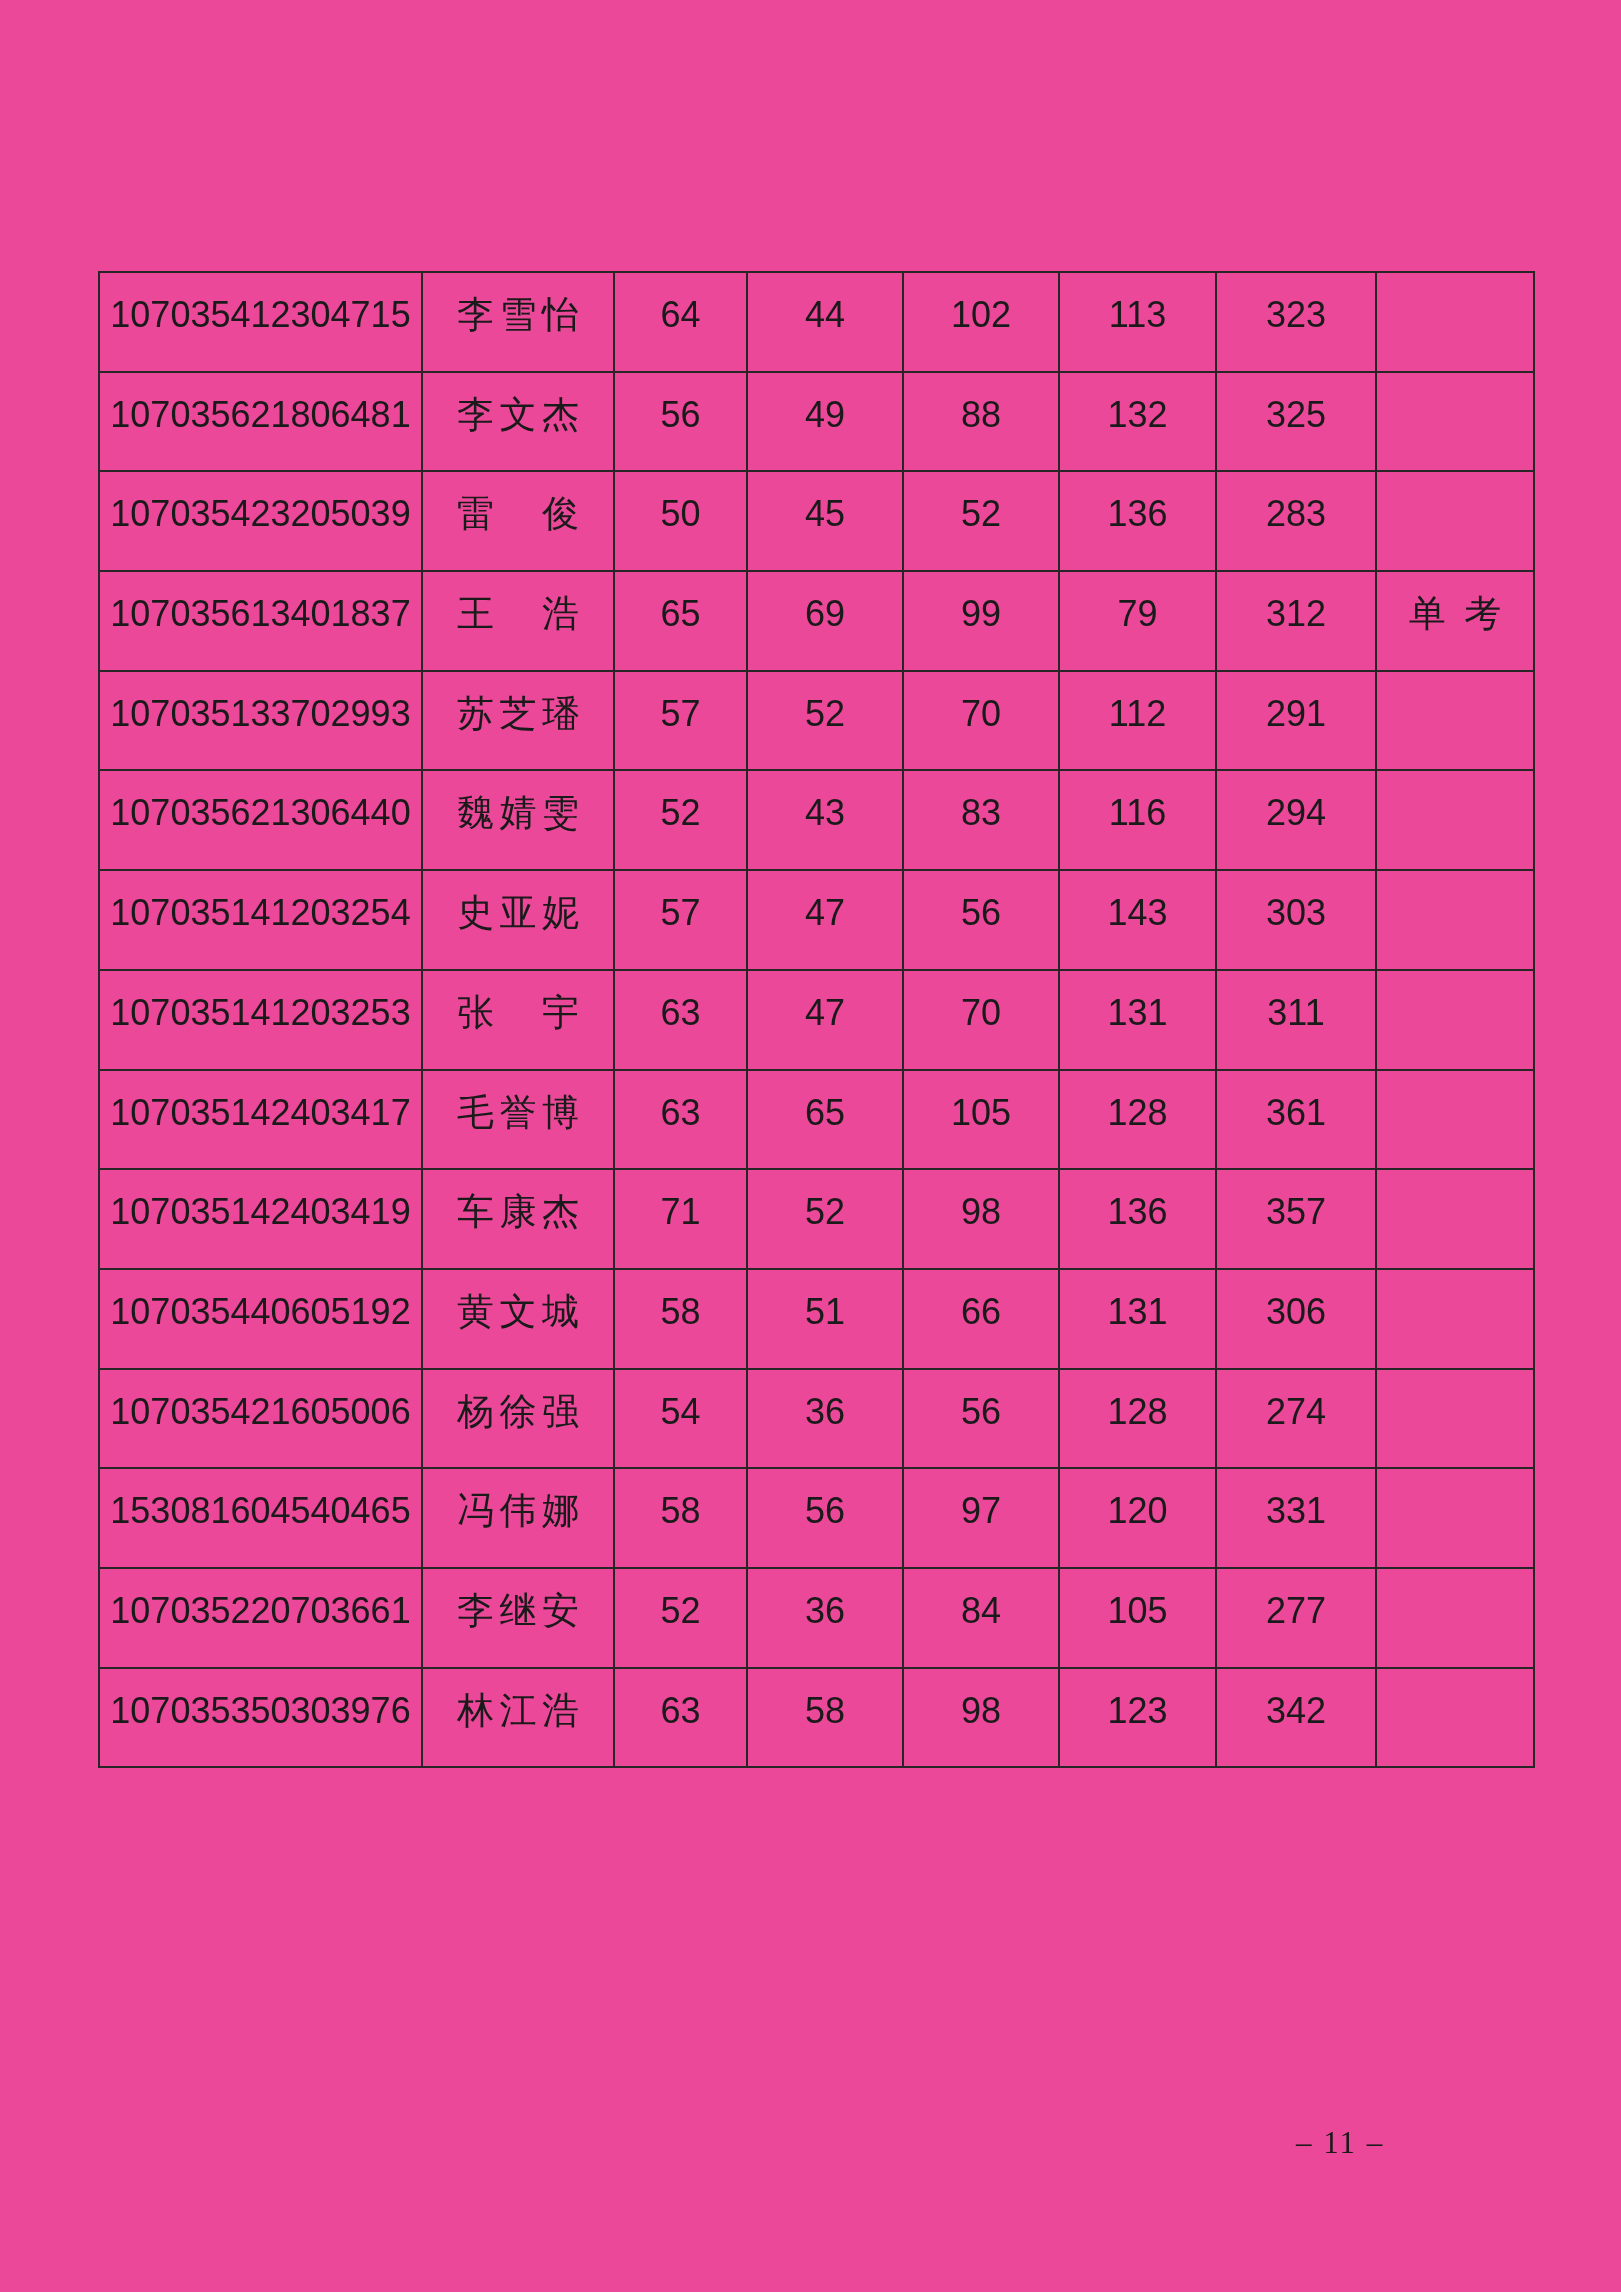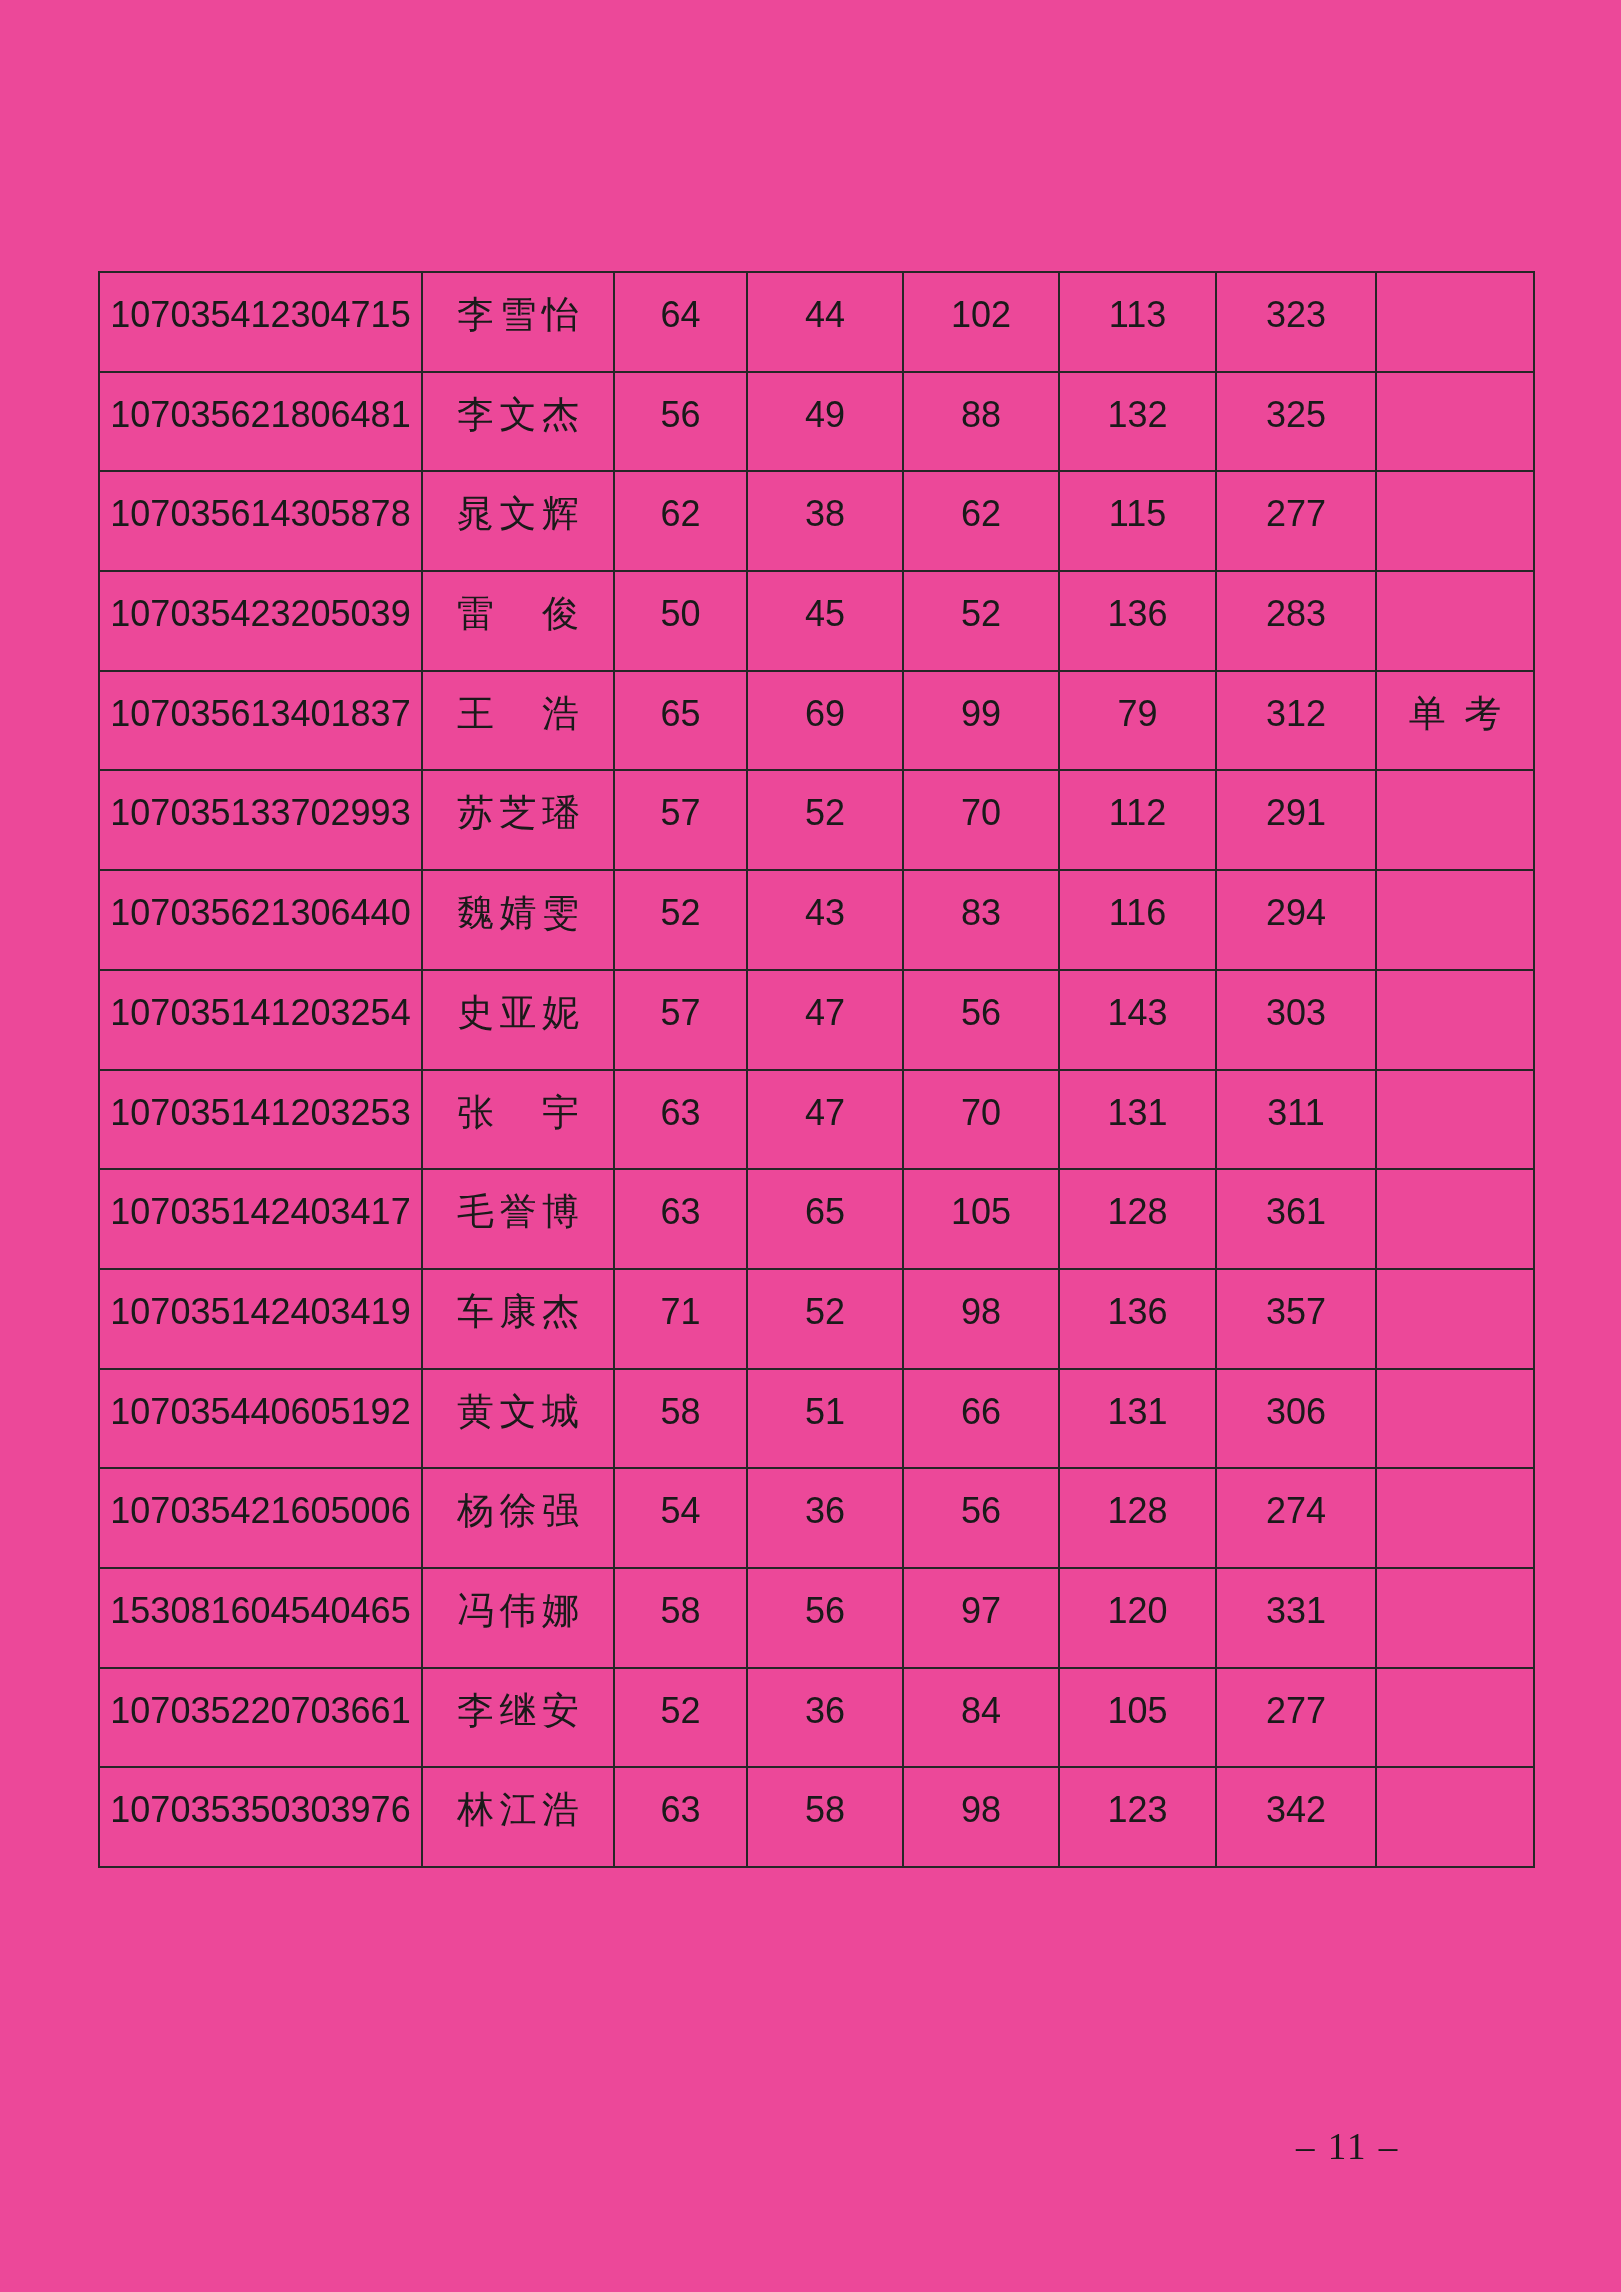--- a/index.html
+++ b/index.html
@@ -47,21 +47,21 @@
     display: inline-block;
     width: 2.5em;
     text-align: justify;
     text-align-last: justify;
   }
   .page-num {
     position: absolute;
     left: 1296px;
     top: 2125px;
     font-family: "Liberation Serif", serif;
-    font-size: 37px;
+    font-size: 31px;
     letter-spacing: 2px;
     color: #1a1a1a;
     white-space: pre;
   }
 </style>
 </head>
 <body>
 
 <div class="page">
   <table class="score">
@@ -90,30 +90,20 @@
         <td class="c-id">107035621806481</td>
         <td class="c-name"><span class="nm">李文杰</span></td>
         <td class="c-num">56</td>
         <td class="c-num">49</td>
         <td class="c-num">88</td>
         <td class="c-num">132</td>
         <td class="c-num">325</td>
         <td class="c-remark"><span class="rk"></span></td>
       </tr>
       <tr>
-        <td class="c-id">107035614305878</td>
-        <td class="c-name"><span class="nm">晁文辉</span></td>
-        <td class="c-num">62</td>
-        <td class="c-num">38</td>
-        <td class="c-num">62</td>
-        <td class="c-num">115</td>
-        <td class="c-num">277</td>
-        <td class="c-remark"><span class="rk"></span></td>
-      </tr>
-      <tr>
         <td class="c-id">107035423205039</td>
         <td class="c-name"><span class="nm">雷俊</span></td>
         <td class="c-num">50</td>
         <td class="c-num">45</td>
         <td class="c-num">52</td>
         <td class="c-num">136</td>
         <td class="c-num">283</td>
         <td class="c-remark"><span class="rk"></span></td>
       </tr>
       <tr>

